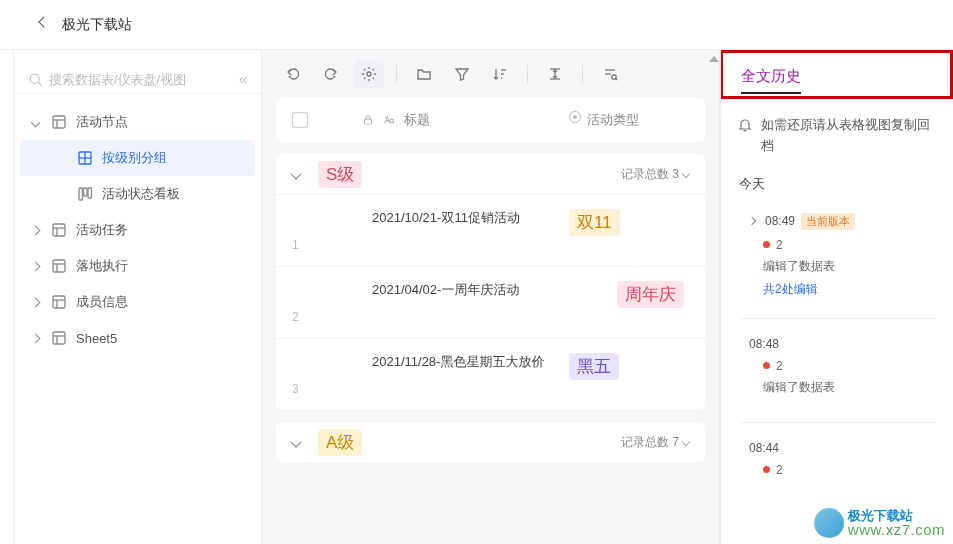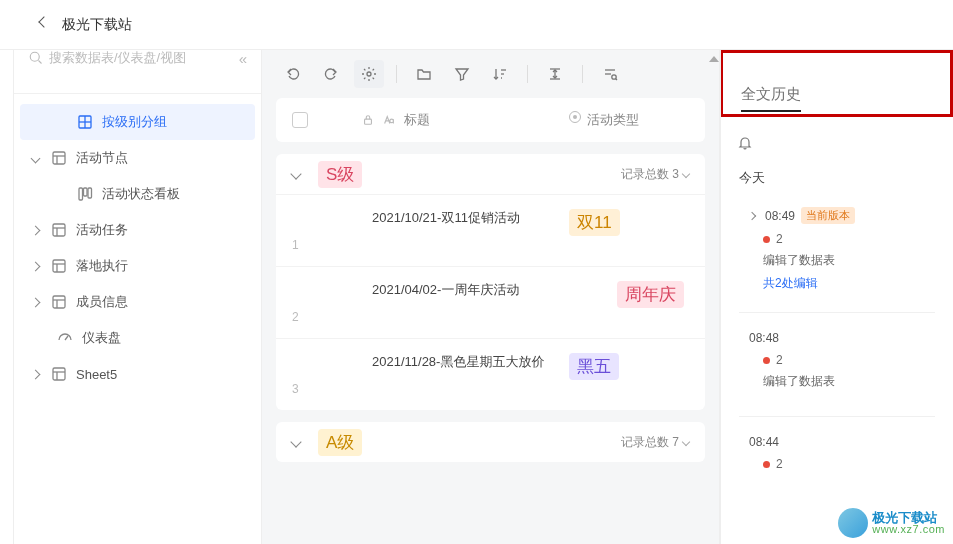--- a/index.html
+++ b/index.html
@@ -51,22 +51,22 @@
 .sidebar {
   width: 248px;
   background: #fff;
   border-right: 1px solid #eee;
   display: flex;
   flex-direction: column;
 }
 .search-row {
   height: 44px;
   display: flex;
-  align-items: flex-start;
-  padding: 0 10px 12px 14px;
+  align-items: flex-end;
+  padding: 0 10px 6px 14px;
   border-bottom: 1px solid #f0f0f0;
 }
 .search-row input {
   border: none;
   outline: none;
   flex: 1;
   font-size: 13px;
   color: #999;
   background: transparent;
 }
@@ -273,24 +273,23 @@
 }
 .rp-header-wrap {
   border: 3px solid #c40000;
   border-left-width: 2px;
   padding: 14px 18px 10px;
   margin: 0 0 6px 0;
 }
 .rp-header {
   font-size: 15px;
   font-weight: 500;
-  color: #737373;
+  color: #a21caf;
   position: relative;
   display: inline-block;
-  margin-top: 18px;
 }
 .rp-header::after {
   content: '';
   position: absolute;
   left: 0; right: 0;
   bottom: -8px;
   height: 2px;
   background: #222;
 }
 .rp-notice {
@@ -366,21 +365,21 @@
   border-radius: 50%;
   background: linear-gradient(135deg,#7ec8e3,#3aa0db);
   position: relative;
 }
 .watermark-text {
   display: flex;
   flex-direction: column;
   line-height: 1;
 }
 .watermark-text .t1 { font-size: 13px; color: #1a8cc9; font-weight: bold; }
-.watermark-text .t2 { font-size: 11px; color: #55b055; letter-spacing: 0.5px; text-align: center; }
+.watermark-text .t2 { font-size: 15px; color: #55b055; letter-spacing: 0.5px; text-align: center; }
 .scroll-tri {
   position: absolute;
   left: -12px;
   top: 6px;
   width: 0; height: 0;
   border-left: 5px solid transparent;
   border-right: 5px solid transparent;
   border-bottom: 6px solid #aaa;
 }
 </style>
@@ -400,92 +399,83 @@
   <div class="sidebar">
     <div class="search-row">
       <svg class="search-icon-svg" viewBox="0 0 20 20">
           <circle cx="9" cy="9" r="6"></circle>
           <line x1="14" y1="14" x2="18" y2="18"></line>
         </svg>
       <input type="text" placeholder="搜索数据表/仪表盘/视图" style="">
       <span class="collapse-btn">«</span>
     </div>
     <div class="nav">
+      <div class="nav-item">
+        <span class="arrow open"></span>
+        <span class="icon-slot">
+            <svg width="16" height="16" viewBox="0 0 16 16">
+              <rect x="2" y="2" width="12" height="12" rx="1.5"></rect>
+              <line x1="2" y1="6" x2="14" y2="6"></line>
+              <line x1="6" y1="6" x2="6" y2="14"></line>
+            </svg>
+          </span>
+        <span>活动节点</span>
+      </div>
       <div class="nav-item child child2 active">
         <span class="icon-slot">
             <svg width="16" height="16" viewBox="0 0 16 16">
               <rect x="2" y="2" width="12" height="12" rx="1"></rect>
               <line x1="2" y1="8" x2="14" y2="8"></line>
               <line x1="8" y1="2" x2="8" y2="14"></line>
             </svg>
           </span>
         <span>按级别分组</span>
       </div>
+      <div class="nav-item child child2">
+        <span class="icon-slot">
+            <svg width="16" height="16" viewBox="0 0 16 16">
+              <rect x="2" y="2" width="3.5" height="12" rx="1"></rect>
+              <rect x="6.5" y="2" width="3.5" height="8" rx="1"></rect>
+              <rect x="11" y="2" width="3.5" height="10" rx="1"></rect>
+            </svg>
+          </span>
+        <span>活动状态看板</span>
+      </div>
       <div class="nav-item">
-        <span class="arrow open"></span>
+        <span class="arrow"></span>
         <span class="icon-slot">
             <svg width="16" height="16" viewBox="0 0 16 16">
               <rect x="2" y="2" width="12" height="12" rx="1.5"></rect>
               <line x1="2" y1="6" x2="14" y2="6"></line>
               <line x1="6" y1="6" x2="6" y2="14"></line>
             </svg>
           </span>
-        <span>活动节点</span>
-      </div>
-      <div class="nav-item child child2">
-        <span class="icon-slot">
-            <svg width="16" height="16" viewBox="0 0 16 16">
-              <rect x="2" y="2" width="3.5" height="12" rx="1"></rect>
-              <rect x="6.5" y="2" width="3.5" height="8" rx="1"></rect>
-              <rect x="11" y="2" width="3.5" height="10" rx="1"></rect>
-            </svg>
-          </span>
-        <span>活动状态看板</span>
+        <span>活动任务</span>
       </div>
       <div class="nav-item">
         <span class="arrow"></span>
         <span class="icon-slot">
             <svg width="16" height="16" viewBox="0 0 16 16">
               <rect x="2" y="2" width="12" height="12" rx="1.5"></rect>
               <line x1="2" y1="6" x2="14" y2="6"></line>
               <line x1="6" y1="6" x2="6" y2="14"></line>
             </svg>
           </span>
-        <span>活动任务</span>
+        <span>落地执行</span>
       </div>
       <div class="nav-item">
         <span class="arrow"></span>
         <span class="icon-slot">
             <svg width="16" height="16" viewBox="0 0 16 16">
               <rect x="2" y="2" width="12" height="12" rx="1.5"></rect>
               <line x1="2" y1="6" x2="14" y2="6"></line>
               <line x1="6" y1="6" x2="6" y2="14"></line>
             </svg>
           </span>
-        <span>落地执行</span>
-      </div>
-      <div class="nav-item">
-        <span class="arrow"></span>
-        <span class="icon-slot">
-            <svg width="16" height="16" viewBox="0 0 16 16">
-              <rect x="2" y="2" width="12" height="12" rx="1.5"></rect>
-              <line x1="2" y1="6" x2="14" y2="6"></line>
-              <line x1="6" y1="6" x2="6" y2="14"></line>
-            </svg>
-          </span>
         <span>成员信息</span>
-      </div>
-      <div class="nav-item child">
-        <span class="icon-slot">
-            <svg width="16" height="16" viewBox="0 0 16 16">
-              <path d="M2 10 A6 6 0 0 1 14 10"></path>
-              <line x1="8" y1="10" x2="11" y2="6"></line>
-            </svg>
-          </span>
-        <span>仪表盘</span>
       </div>
       <div class="nav-item">
         <span class="arrow"></span>
         <span class="icon-slot">
             <svg width="16" height="16" viewBox="0 0 16 16">
               <rect x="2" y="2" width="12" height="12" rx="1.5"></rect>
               <line x1="2" y1="6" x2="14" y2="6"></line>
               <line x1="6" y1="6" x2="6" y2="14"></line>
             </svg>
           </span>
@@ -617,20 +607,21 @@
     <div class="right-panel">
       <span class="scroll-tri"></span>
       <div class="rp-header-wrap">
         <span class="rp-header">全文历史</span>
       </div>
       <div class="rp-notice">
         <svg class="bell" viewBox="0 0 16 16" style="stroke:#777;fill:none;stroke-width:1.2">
             <path d="M4 11V7a4 4 0 0 1 8 0v4l1 1H3z"></path>
             <path d="M7 13a1 1 0 0 0 2 0"></path>
           </svg>
+        <span>如需还原请从表格视图复制回档</span>
       </div>
       <div class="rp-section">
         <div class="rp-day">今天</div>
 
         <div class="rp-item">
           <div class="rp-item-head">
             <span class="rp-item-arrow"></span>
             <span class="rp-time">08:49</span>
             <span class="rp-badge">当前版本</span>
           </div>

